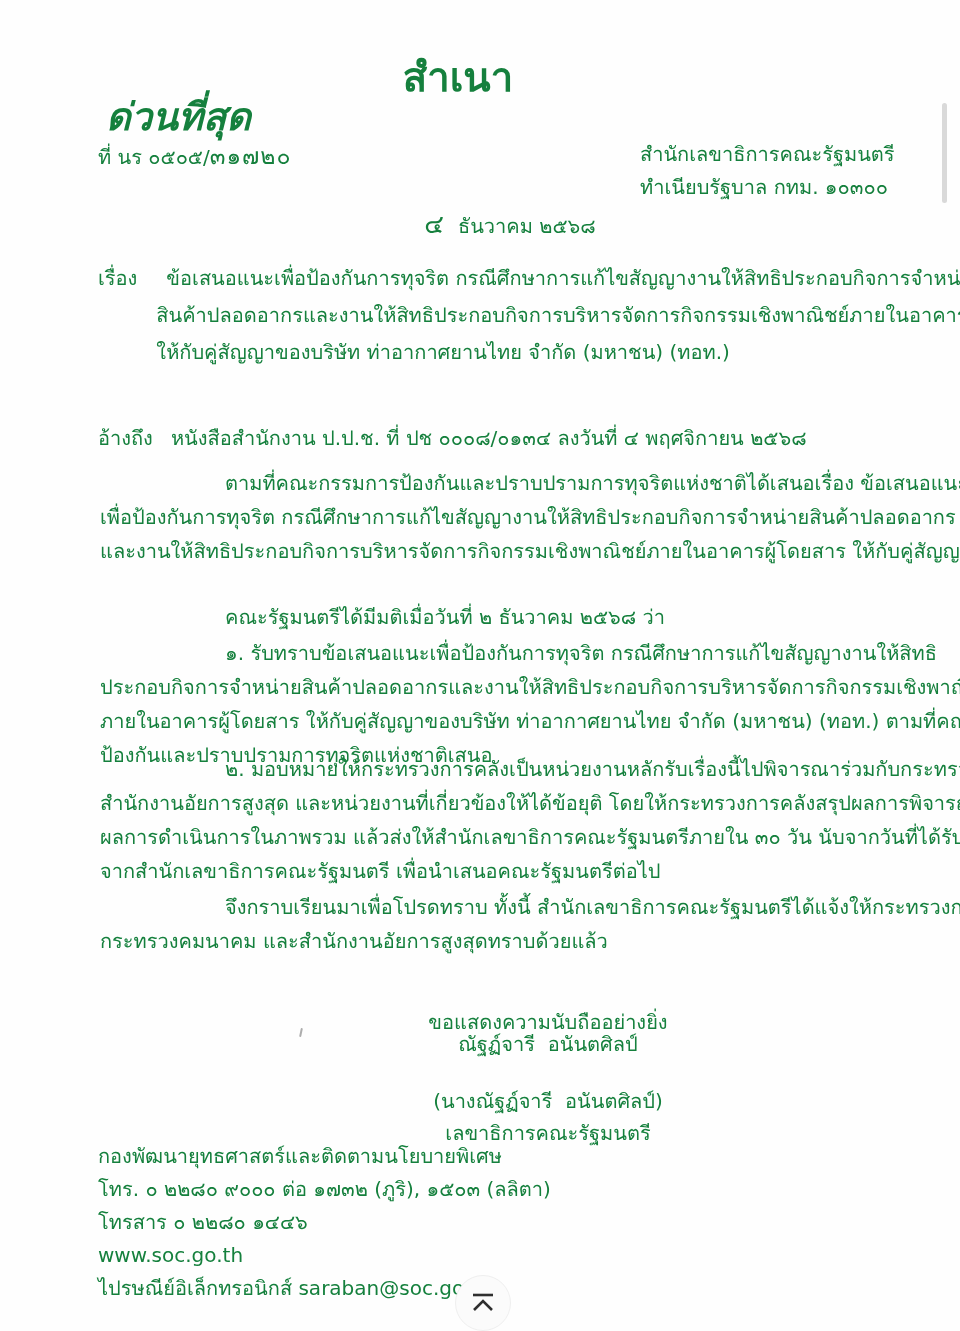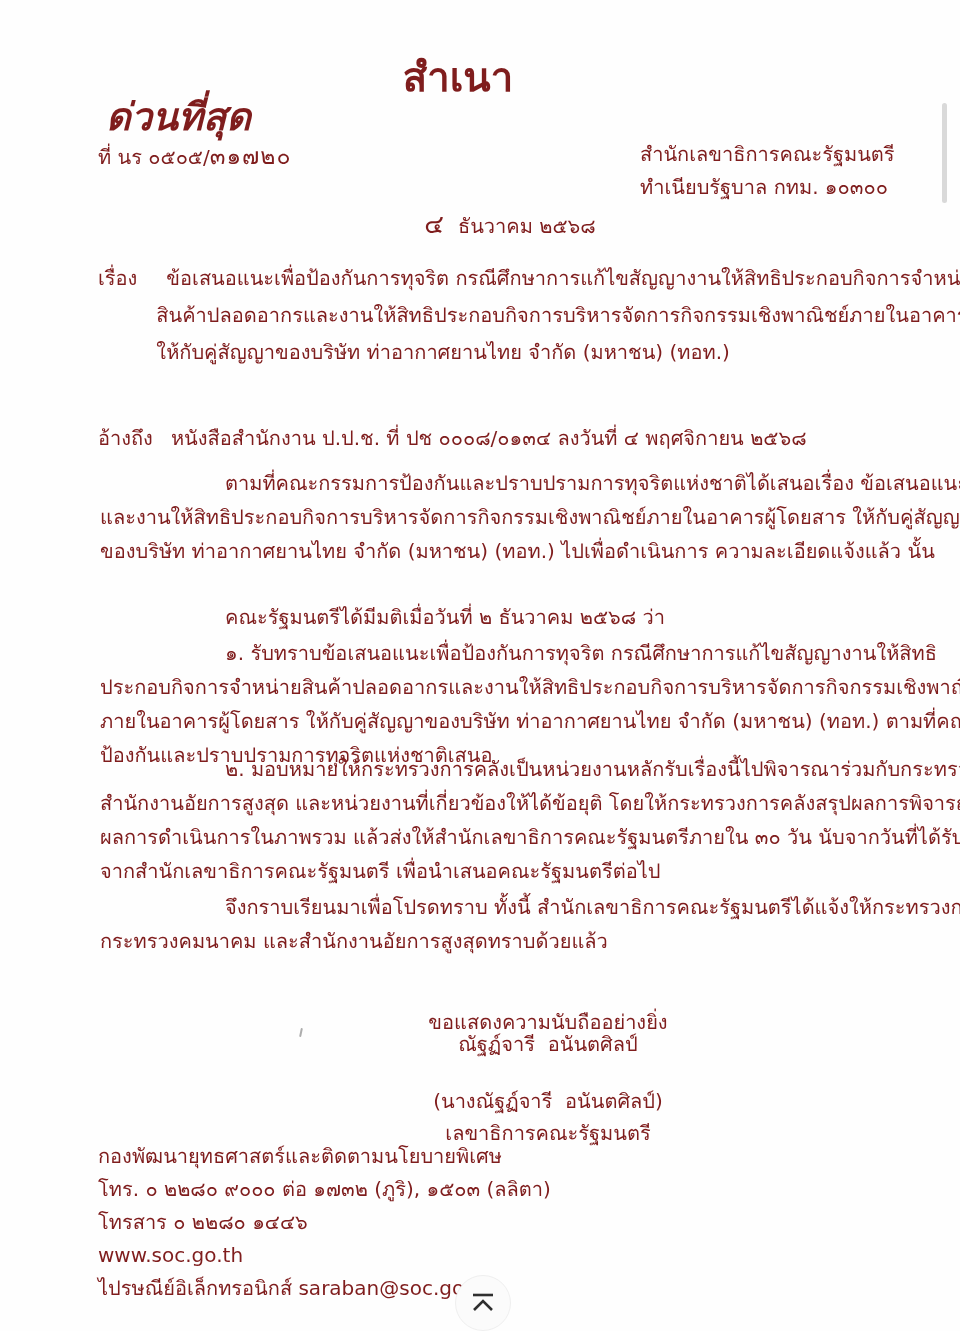--- a/index.html
+++ b/index.html
@@ -3,21 +3,21 @@
 <meta charset="utf-8">
 <style>
   html,body{margin:0;padding:0;background:#e9e9e9;}
   .page{
     position:relative;
     width:960px;height:1331px;
     margin:0 auto;
     background:#fefefe;
     overflow:hidden;
     font-family:"DejaVu Sans","Liberation Sans",sans-serif;
-    color:#7f1d1d;
+    color:#15803d;
   }
   .abs{position:absolute;}
   .ln{font-size:20px;line-height:34px;white-space:nowrap;}
   .ln-subj{font-size:20px;line-height:37px;white-space:nowrap;}
   .indent{padding-left:125px;}
   .row{display:flex;align-items:flex-start;}
   .bold{font-weight:700;}
   .center{text-align:center;}
   .hand{font-size:23px;letter-spacing:1px;}
   .hand-day{font-size:26px;padding-right:14px;}
@@ -73,22 +73,22 @@
   </div>
 
 
   <div class="abs row" style="top:421px;left:98px;">
     <div class="ln" style="margin-right:18px;">อ้างถึง</div>
     <div class="ln">หนังสือสำนักงาน ป.ป.ช. ที่ ปช ๐๐๐๘/๐๑๓๔ ลงวันที่ ๔ พฤศจิกายน ๒๕๖๘</div>
   </div>
 
   <div class="abs" style="top:466px;left:100px;right:78px;">
     <div class="ln indent">ตามที่คณะกรรมการป้องกันและปราบปรามการทุจริตแห่งชาติได้เสนอเรื่อง ข้อเสนอแนะ</div>
+    <div class="ln">เพื่อป้องกันการทุจริต กรณีศึกษาการแก้ไขสัญญางานให้สิทธิประกอบกิจการจำหน่ายสินค้าปลอดอากร</div>
     <div class="ln">และงานให้สิทธิประกอบกิจการบริหารจัดการกิจกรรมเชิงพาณิชย์ภายในอาคารผู้โดยสาร ให้กับคู่สัญญา</div>
-    <div class="ln">ของบริษัท ท่าอากาศยานไทย จำกัด (มหาชน) (ทอท.) ไปเพื่อดำเนินการ ความละเอียดแจ้งแล้ว นั้น</div>
   </div>
 
   <div class="abs ln indent" style="top:600px;left:100px;right:78px;">คณะรัฐมนตรีได้มีมติเมื่อวันที่ ๒ ธันวาคม ๒๕๖๘ ว่า</div>
 
   <div class="abs" style="top:636px;left:100px;right:78px;">
     <div class="ln indent">๑. รับทราบข้อเสนอแนะเพื่อป้องกันการทุจริต กรณีศึกษาการแก้ไขสัญญางานให้สิทธิ</div>
     <div class="ln">ประกอบกิจการจำหน่ายสินค้าปลอดอากรและงานให้สิทธิประกอบกิจการบริหารจัดการกิจกรรมเชิงพาณิชย์</div>
     <div class="ln">ภายในอาคารผู้โดยสาร ให้กับคู่สัญญาของบริษัท ท่าอากาศยานไทย จำกัด (มหาชน) (ทอท.) ตามที่คณะกรรมการ</div>
     <div class="ln">ป้องกันและปราบปรามการทุจริตแห่งชาติเสนอ</div>
   </div>

